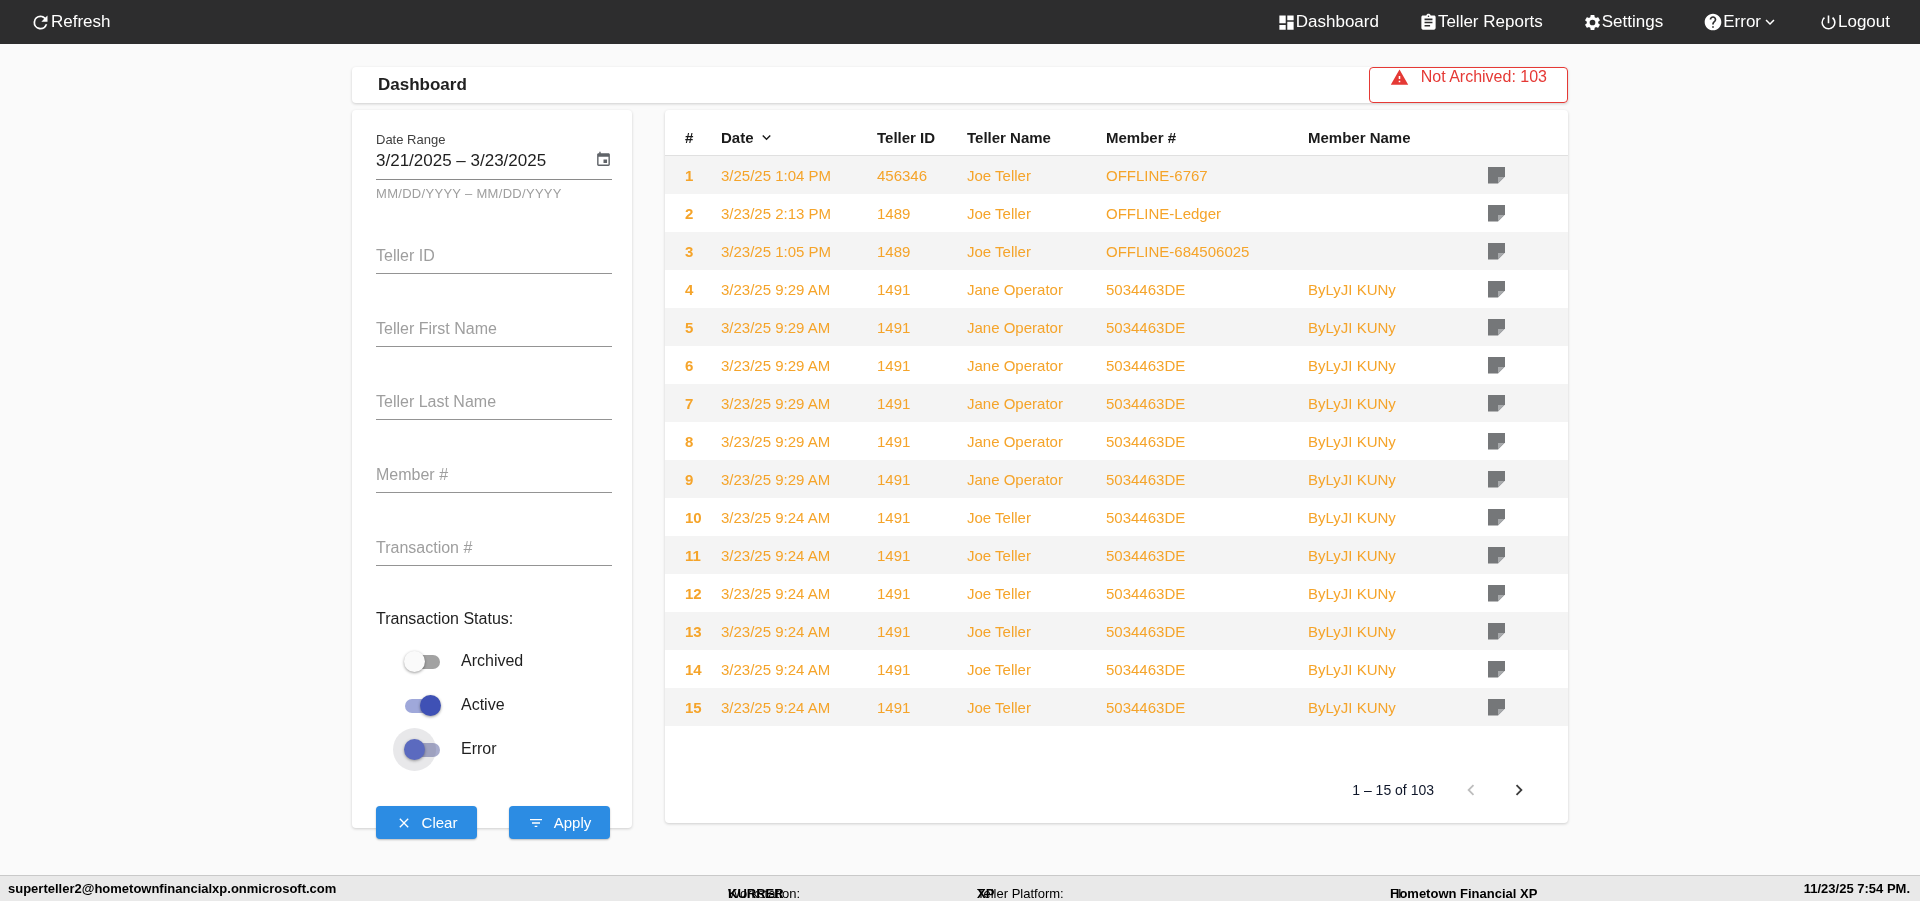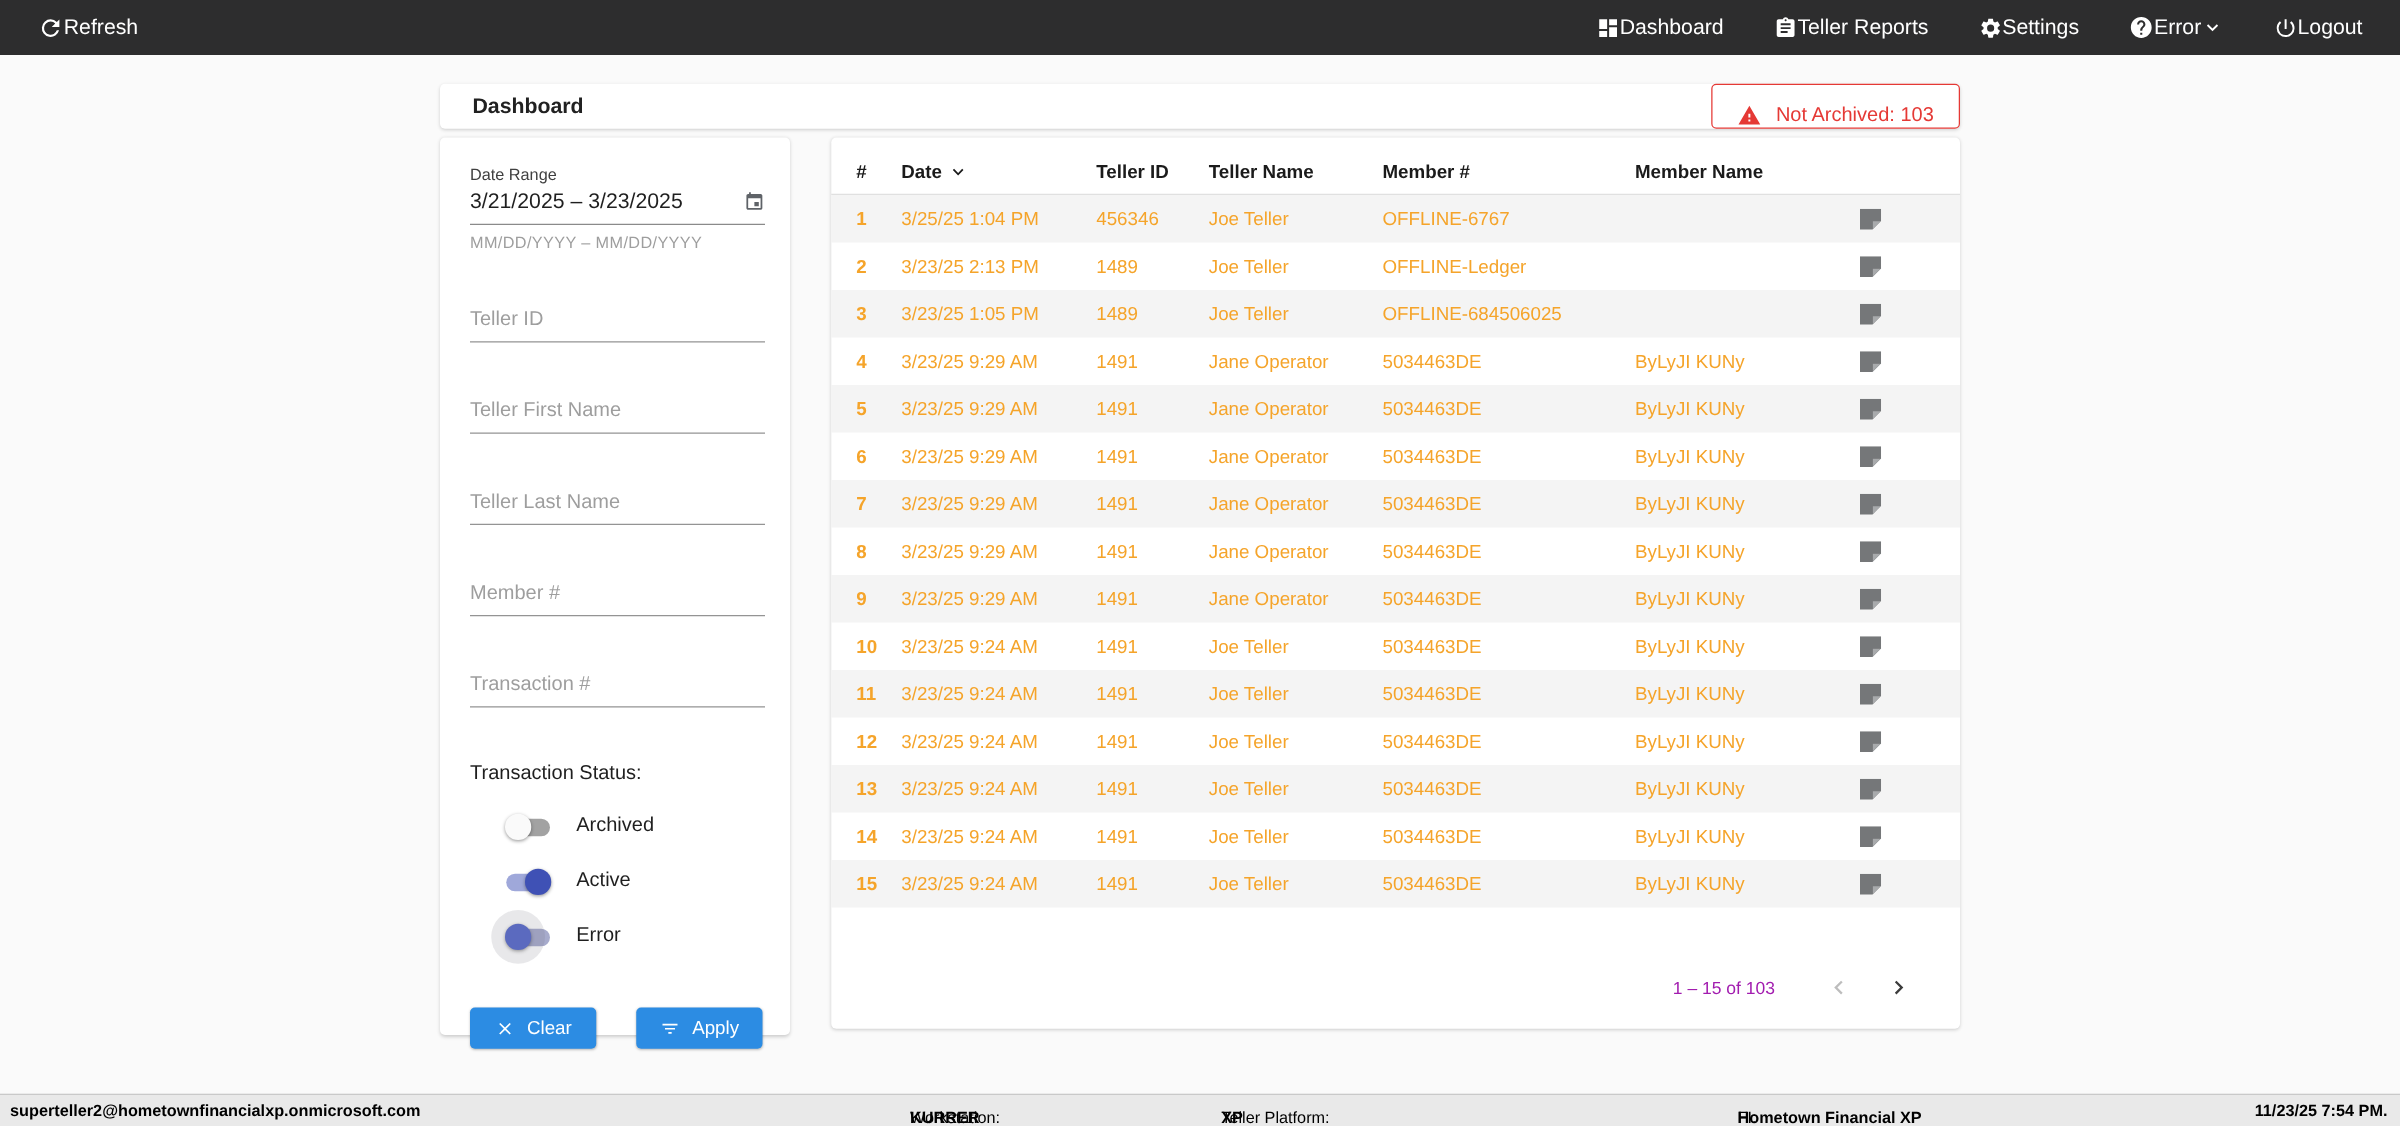--- a/index.html
+++ b/index.html
@@ -26,36 +26,36 @@
 
   
   .header-card {
     position:absolute; left:352px; top:67px; width:1216px; height:36px;
     background:#fff; border-radius:4px;
     box-shadow:0 1px 3px rgba(0,0,0,0.18);
     display:flex; align-items:center; justify-content:space-between;
   }
   .page-title { font-size:17px; font-weight:bold; padding-left:26px; }
   .alert-badge {
-    height:36px; display:flex; align-items:flex-end; gap:12px;
+    height:36px; display:flex; align-items:flex-start; gap:12px;
     border:1px solid #e53935; border-radius:4px;
     padding:0 20px; color:#e53935; font-size:16px; background:#fff;
   }
   .alert-badge svg { fill:#e53935; }
 
   
   .sidebar-card {
     position:absolute; left:352px; top:110px; width:280px; height:718px;
     background:#fff; border-radius:4px;
     box-shadow:0 1px 3px rgba(0,0,0,0.18);
     padding:22px 22px 0 24px;
   }
   .field-label { font-size:13px; color:#404040; }
   .date-value-row {
-    display:flex; align-items:center; justify-content:space-between;
+    display:flex; justify-content:space-between;
     width:236px; margin-top:4px; padding-bottom:8px;
     border-bottom:1px solid #8a8a8a;
   }
   .date-value { font-size:17px; color:#1f1f1f; }
   .date-value-row svg { fill:#5f6368; cursor:pointer; }
   .field-hint { font-size:13px; color:#9e9e9e; margin-top:6px; letter-spacing:0.3px; }
 
   .filter-input {
     display:block; width:236px; margin-top:42px;
     border:none; border-bottom:1px solid #949494;
@@ -119,21 +119,21 @@
     clip-path:polygon(0 0,100% 0,100% calc(100% - 7px),calc(100% - 7px) 100%,0 100%);
   }
   .note-icon::after {
     content:''; position:absolute; right:0; bottom:0; width:7px; height:7px;
     background:#a8aaac; clip-path:polygon(0 0,100% 0,0 100%);
   }
   .pagination {
     position:absolute; right:38px; bottom:22px;
     display:flex; align-items:center; gap:26px;
   }
-  .page-range { font-size:14px; color:#a21caf; margin-right:14px; }
+  .page-range { font-size:14px; color:#0f172a; }
   .page-btn { cursor:pointer; }
   .page-btn.disabled svg { fill:#bdbdbd; }
   .page-btn svg { fill:#3c3c3c; }
 
   
   .footer {
     position:absolute; left:0; top:875px; width:1920px; height:26px;
     background:#e9e9e9; border-top:1px solid #c9c9c9;
     font-size:13px; color:#000;
   }

